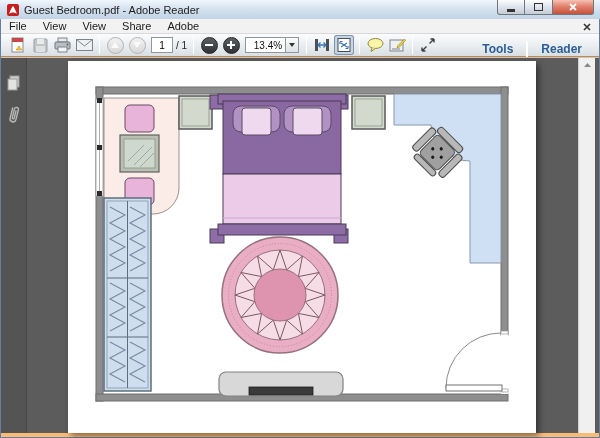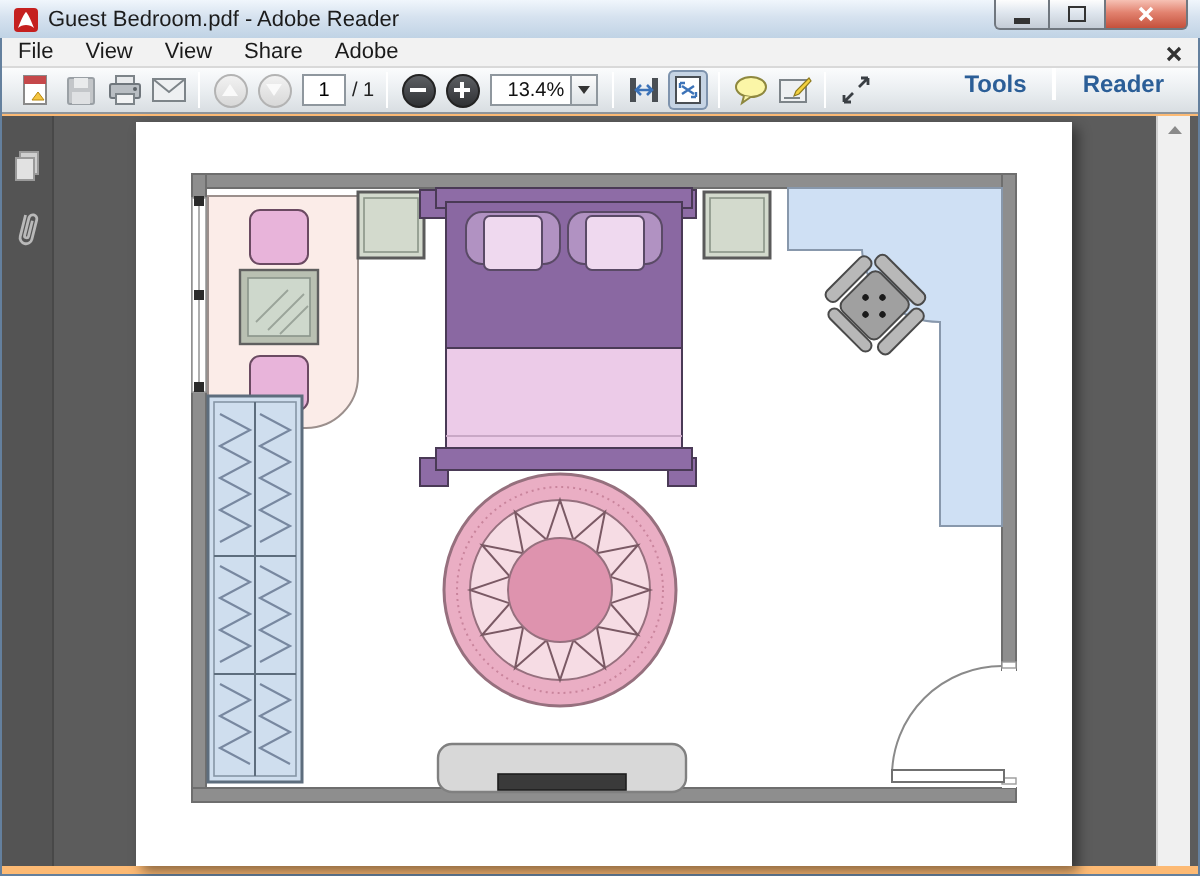--- a/index.html
+++ b/index.html
@@ -46,21 +46,21 @@
   .tb-btn.active { background:#c6d4e4; box-shadow: inset 0 0 0 1px #7e93ad; }
   .circle-btn { width:17px; height:17px; border-radius:50%; display:flex; align-items:center; justify-content:center; }
   .circle-btn.disabled { background:linear-gradient(#f2f2f2,#d8d8d8); border:1px solid #b3b3b3; }
   .circle-btn.dark { background:linear-gradient(#5c5f63,#2f3134); border:1px solid #232323; }
   .tri-up { width:0; height:0; border-left:4px solid transparent; border-right:4px solid transparent; border-bottom:6px solid #fff; }
   .tri-down { width:0; height:0; border-left:4px solid transparent; border-right:4px solid transparent; border-top:6px solid #fff; }
   .minus-bar { width:8px; height:2px; background:#fff; }
   .plus { position:relative; width:8px; height:8px; }
   .plus::before { content:""; position:absolute; left:0; top:3px; width:8px; height:2px; background:#fff; }
   .plus::after  { content:""; position:absolute; left:3px; top:0; width:2px; height:8px; background:#fff; }
-  .tb-right { position:absolute; right:4px; top:0; height:23px; display:flex; align-items:flex-start; }
+  .tb-right { position:absolute; right:4px; top:0; height:23px; display:flex; align-items:flex-end; }
   .tb-text-btn { font-size:12px; font-weight:bold; color:#2b5e97; padding:0 13px; height:16px; line-height:16px; }
   .tb-text-sep { width:1px; height:16px; background:#b9bdc1; border-right:1px solid #fff; }
 
   
   .content { position:absolute; left:1px; top:58px; width:598px; height:375px; background:#5c5c5c; }
   .nav-rail { position:absolute; left:0; top:0; width:26px; height:375px; background:#545454; border-right:1px solid #484848; }
   .rail-icon { width:26px; height:26px; display:flex; align-items:center; justify-content:center; }
   .scrollbar { position:absolute; right:4px; top:0; width:17px; height:375px; background:#f0f0f0; border-left:1px solid #cfcfcf; }
   .scroll-widget { width:11px; height:8px; margin:2px auto; display:flex; align-items:center; justify-content:center; }
 

